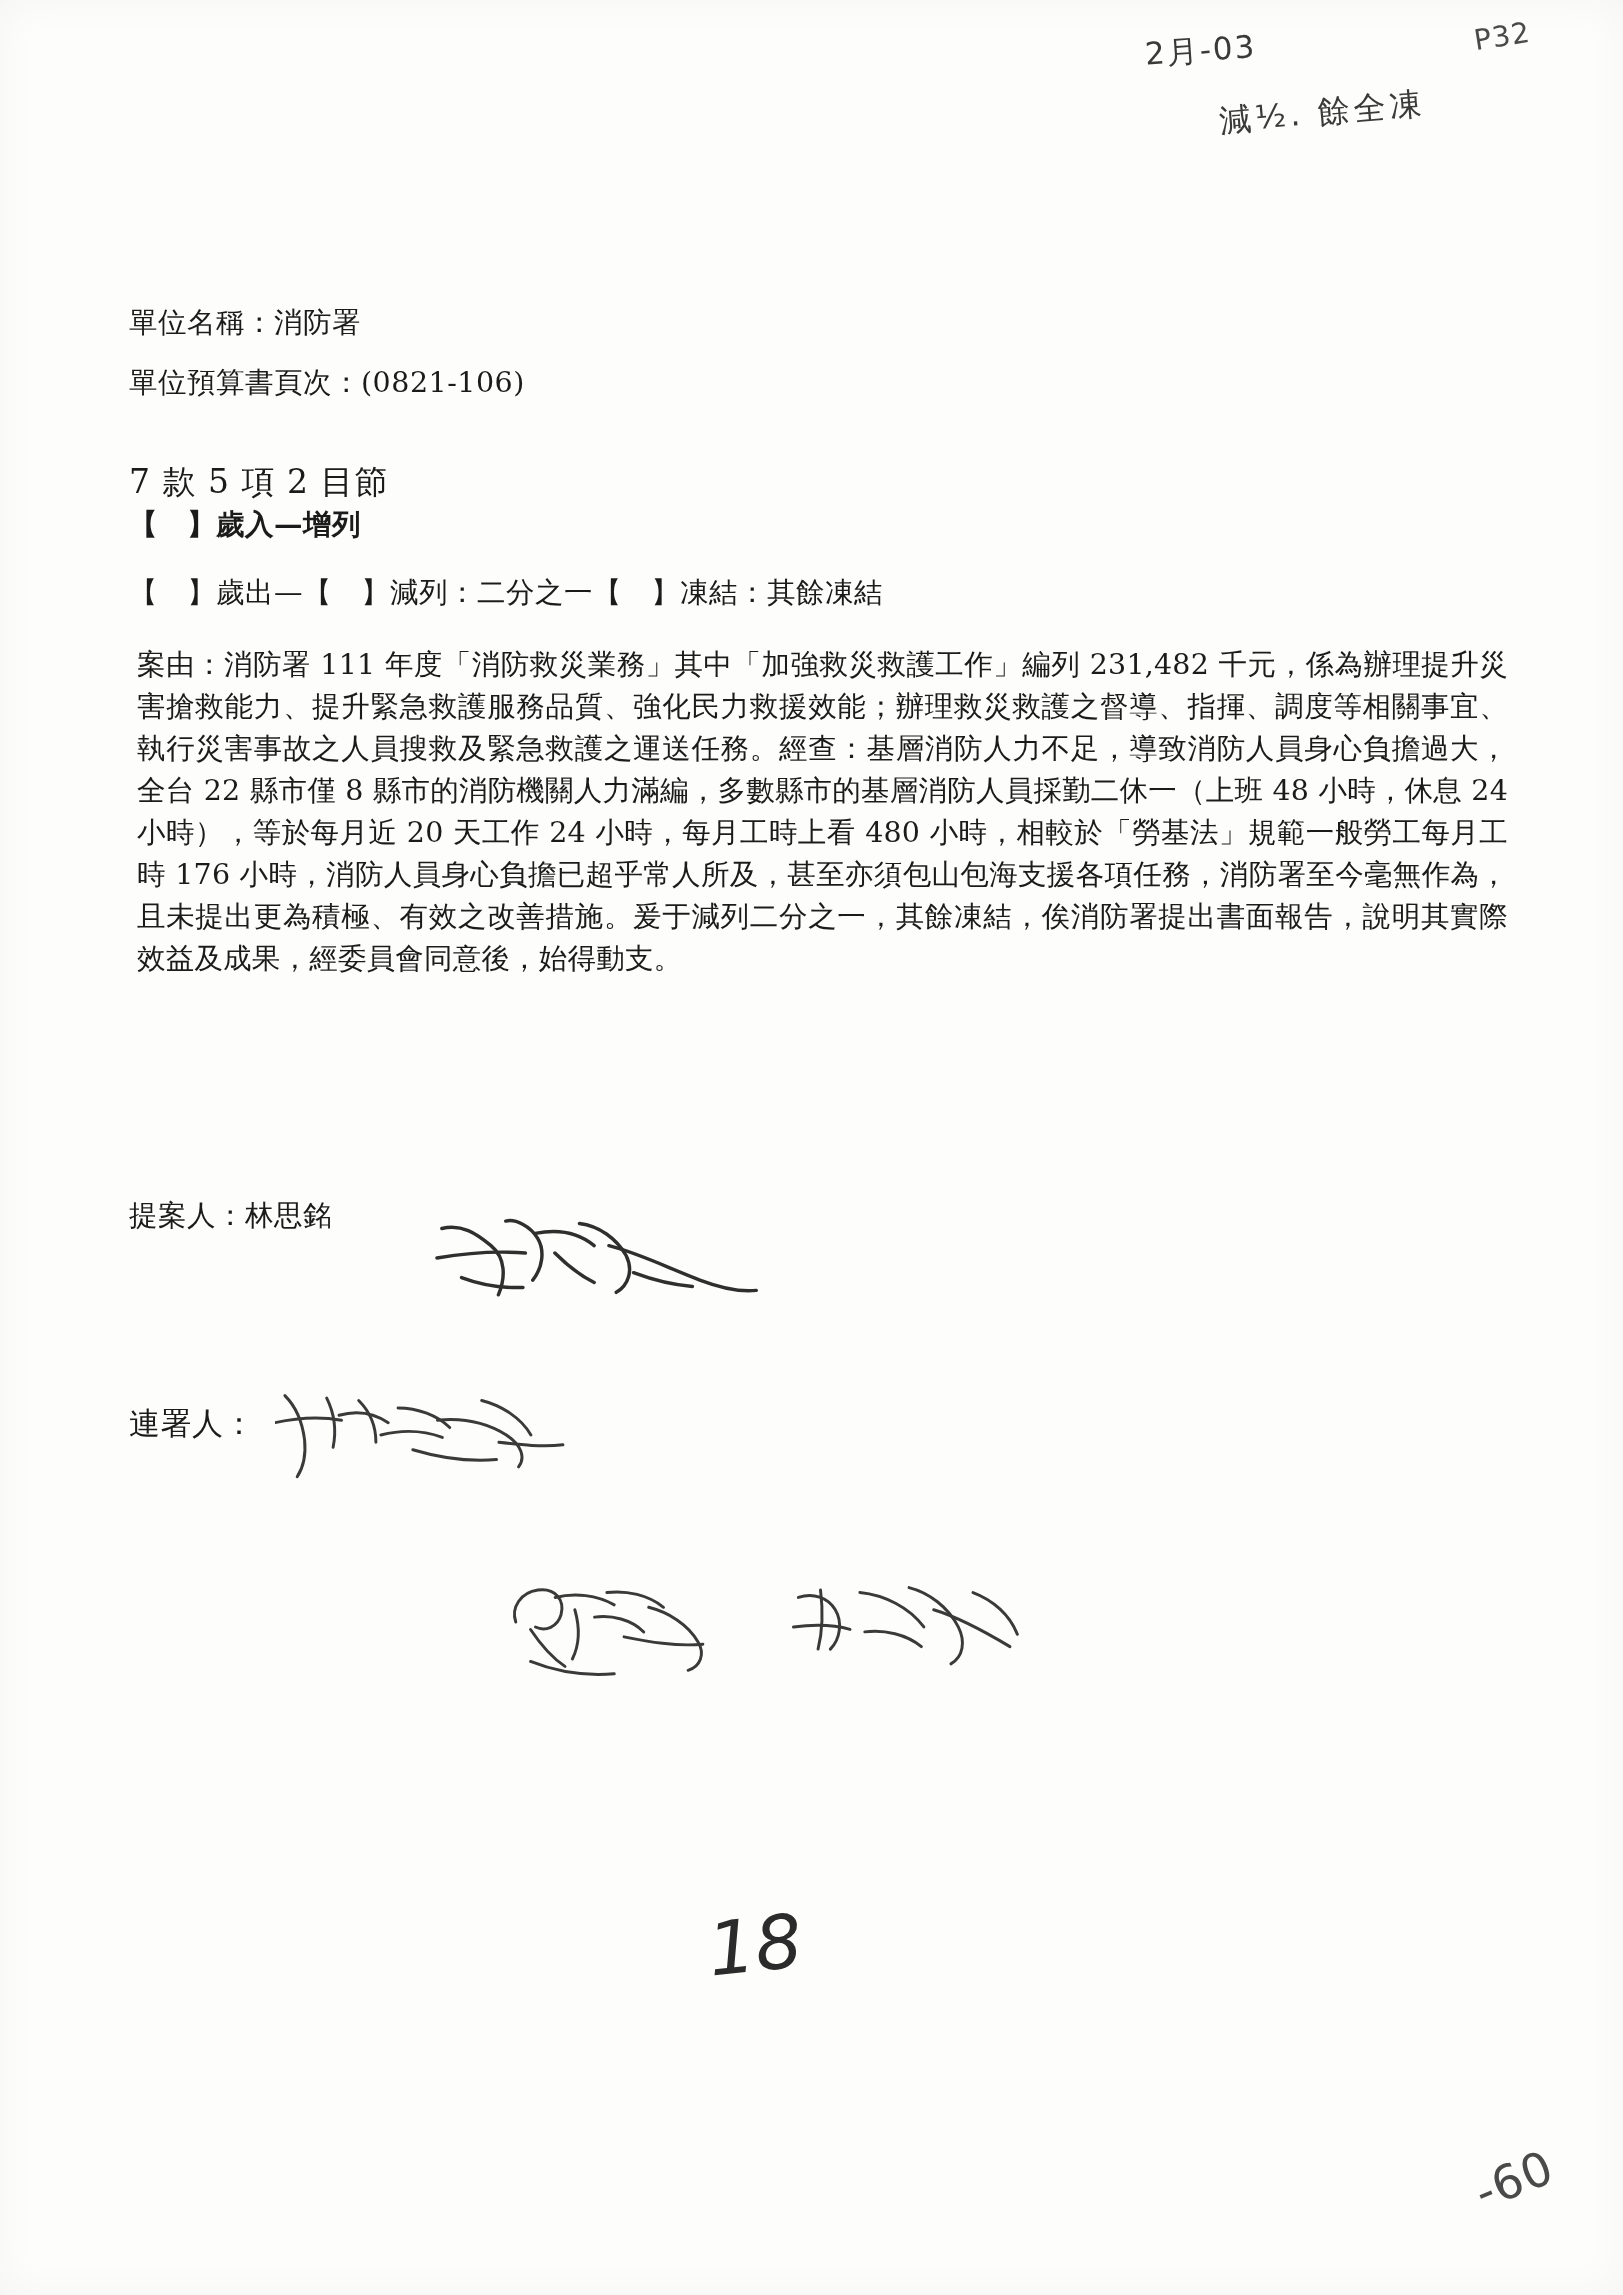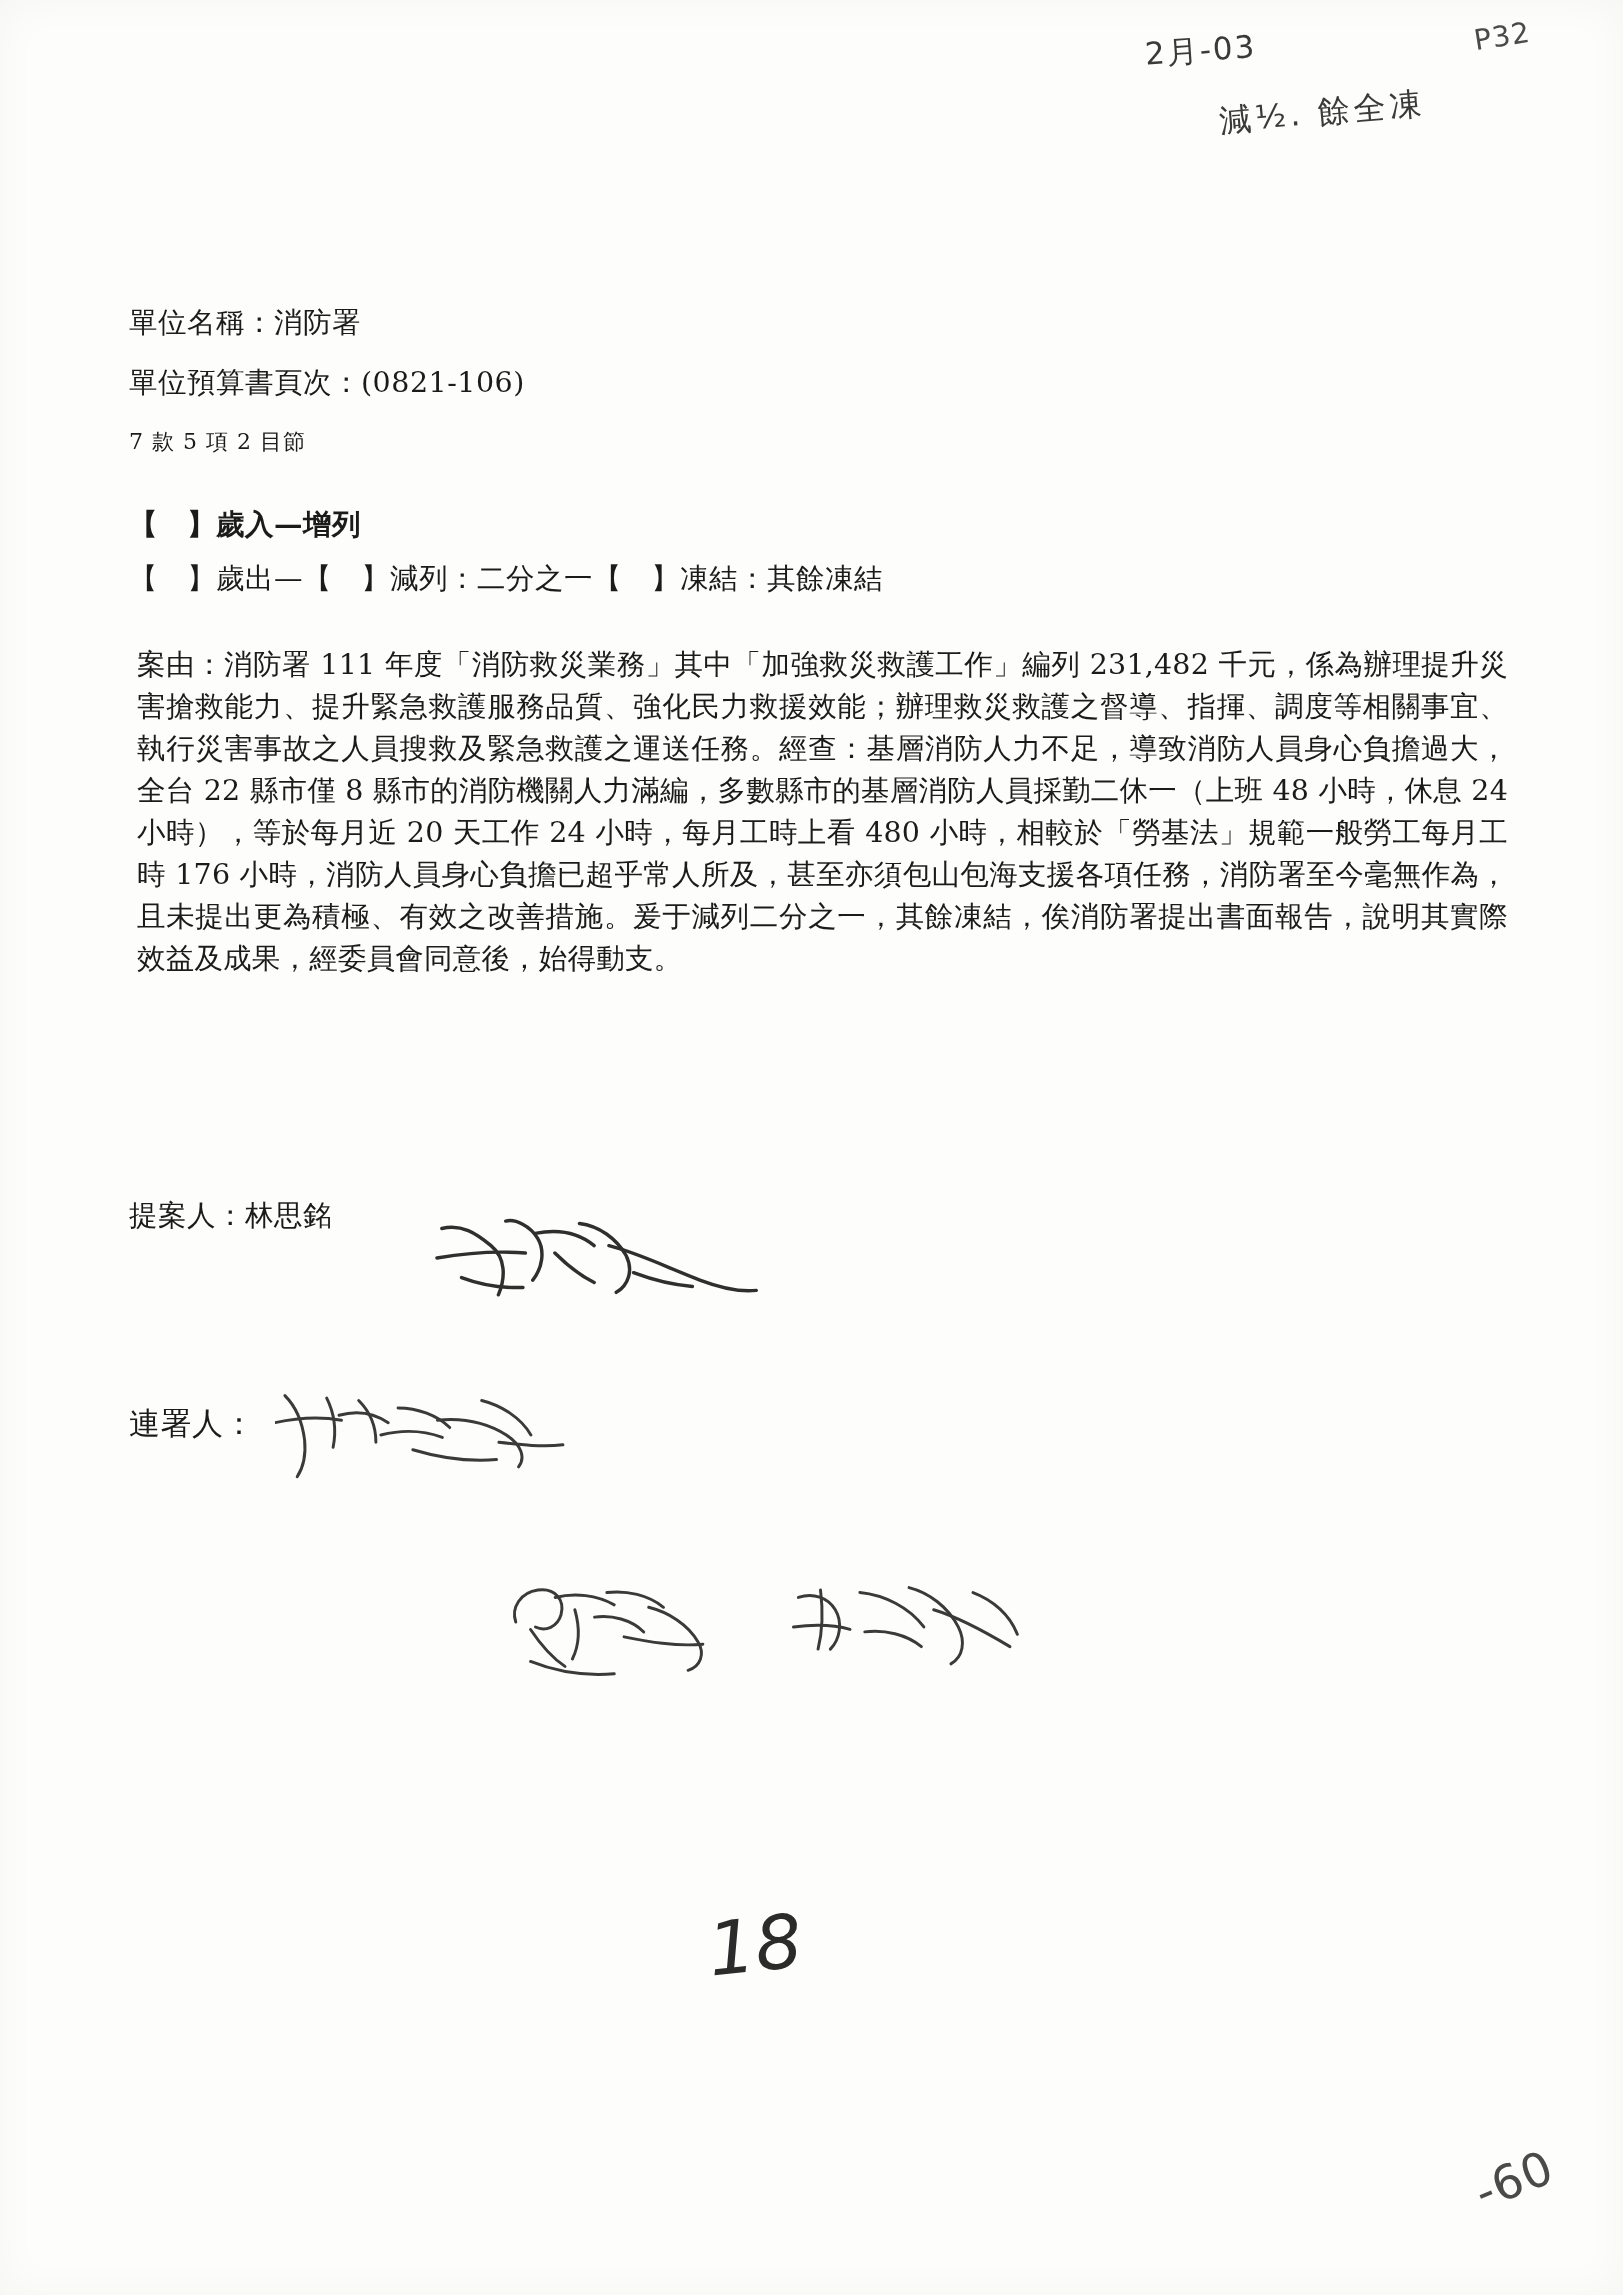--- a/index.html
+++ b/index.html
@@ -83,34 +83,34 @@
     left: 129px;
     font-size: 28.5px;
     letter-spacing: 0.5px;
   }
   #meta-unit { top: 304px; }
   #meta-page { top: 364px; }
 
   #code-line {
     position: absolute;
     left: 129px;
-    top: 427px;
-    font-size: 22px;
+    top: 460px;
+    font-size: 33px;
     letter-spacing: 1px;
   }
 
   .opt-line {
     position: absolute;
     left: 129px;
     font-size: 28.5px;
     letter-spacing: 0.5px;
     white-space: nowrap;
   }
   #opt-income { top: 506px; font-weight: bold; }
-  #opt-expense { top: 560px; }
+  #opt-expense { top: 574px; }
 
   .chk {
     display: inline-block;
     position: relative;
     width: 0;
   }
 
   #body-text {
     position: absolute;
     left: 129px;

